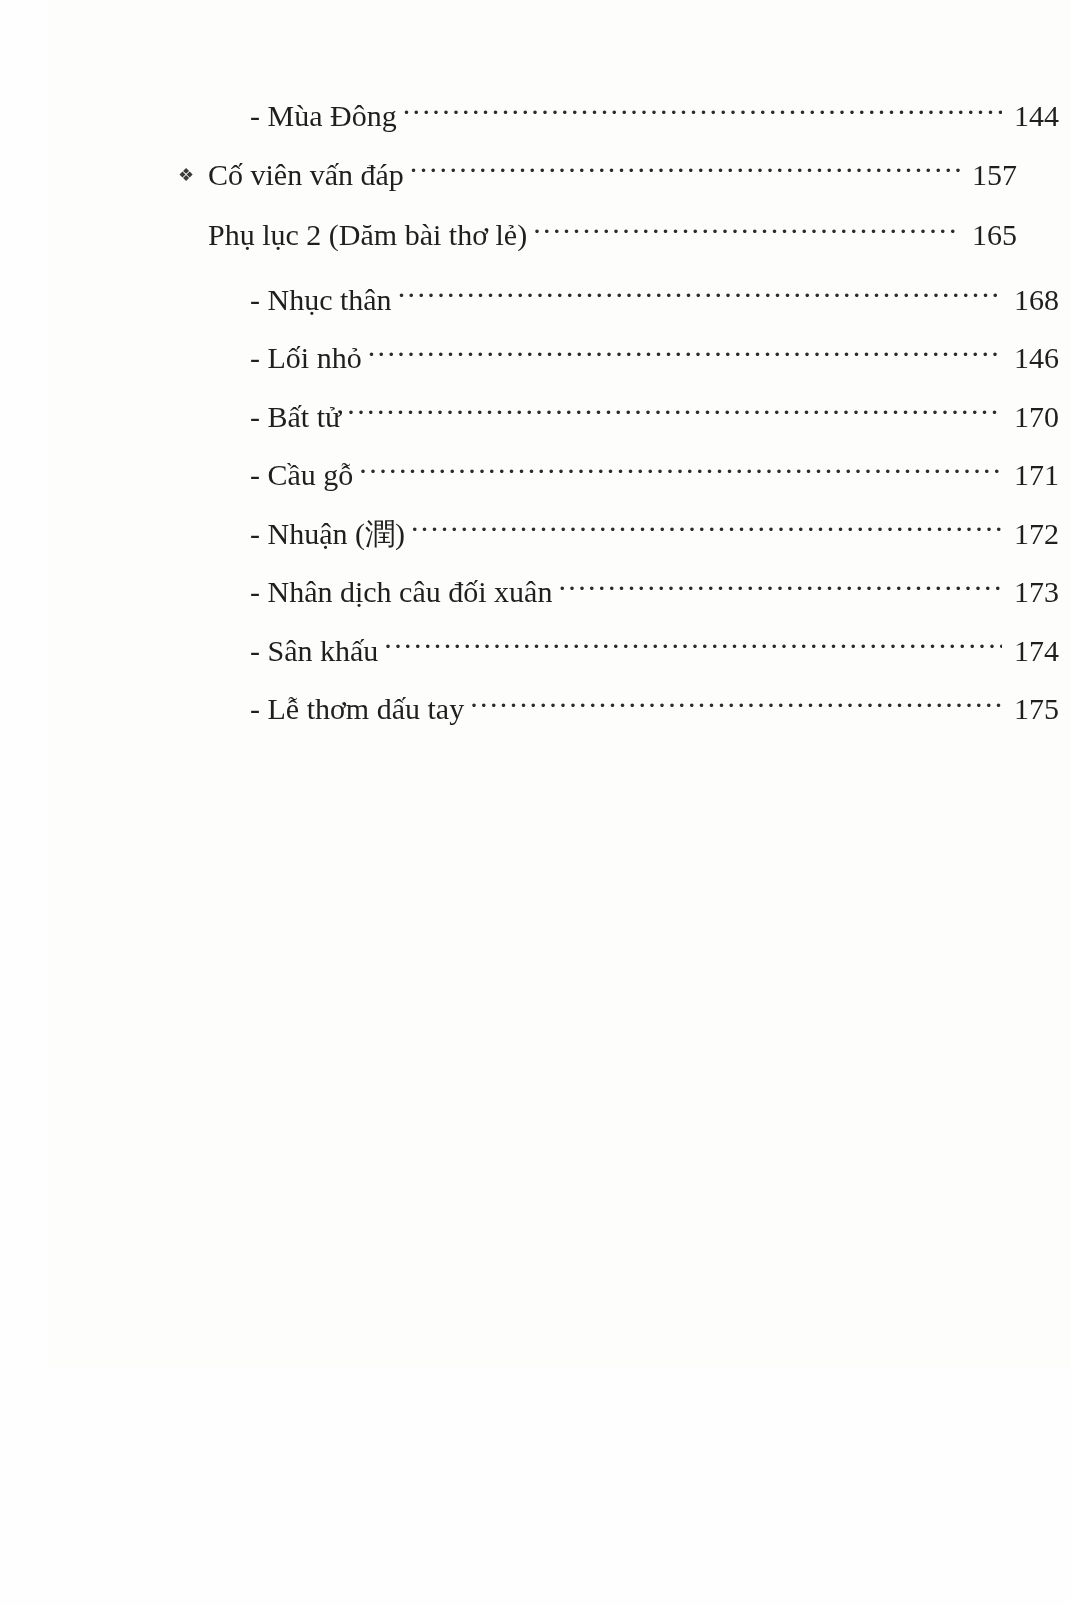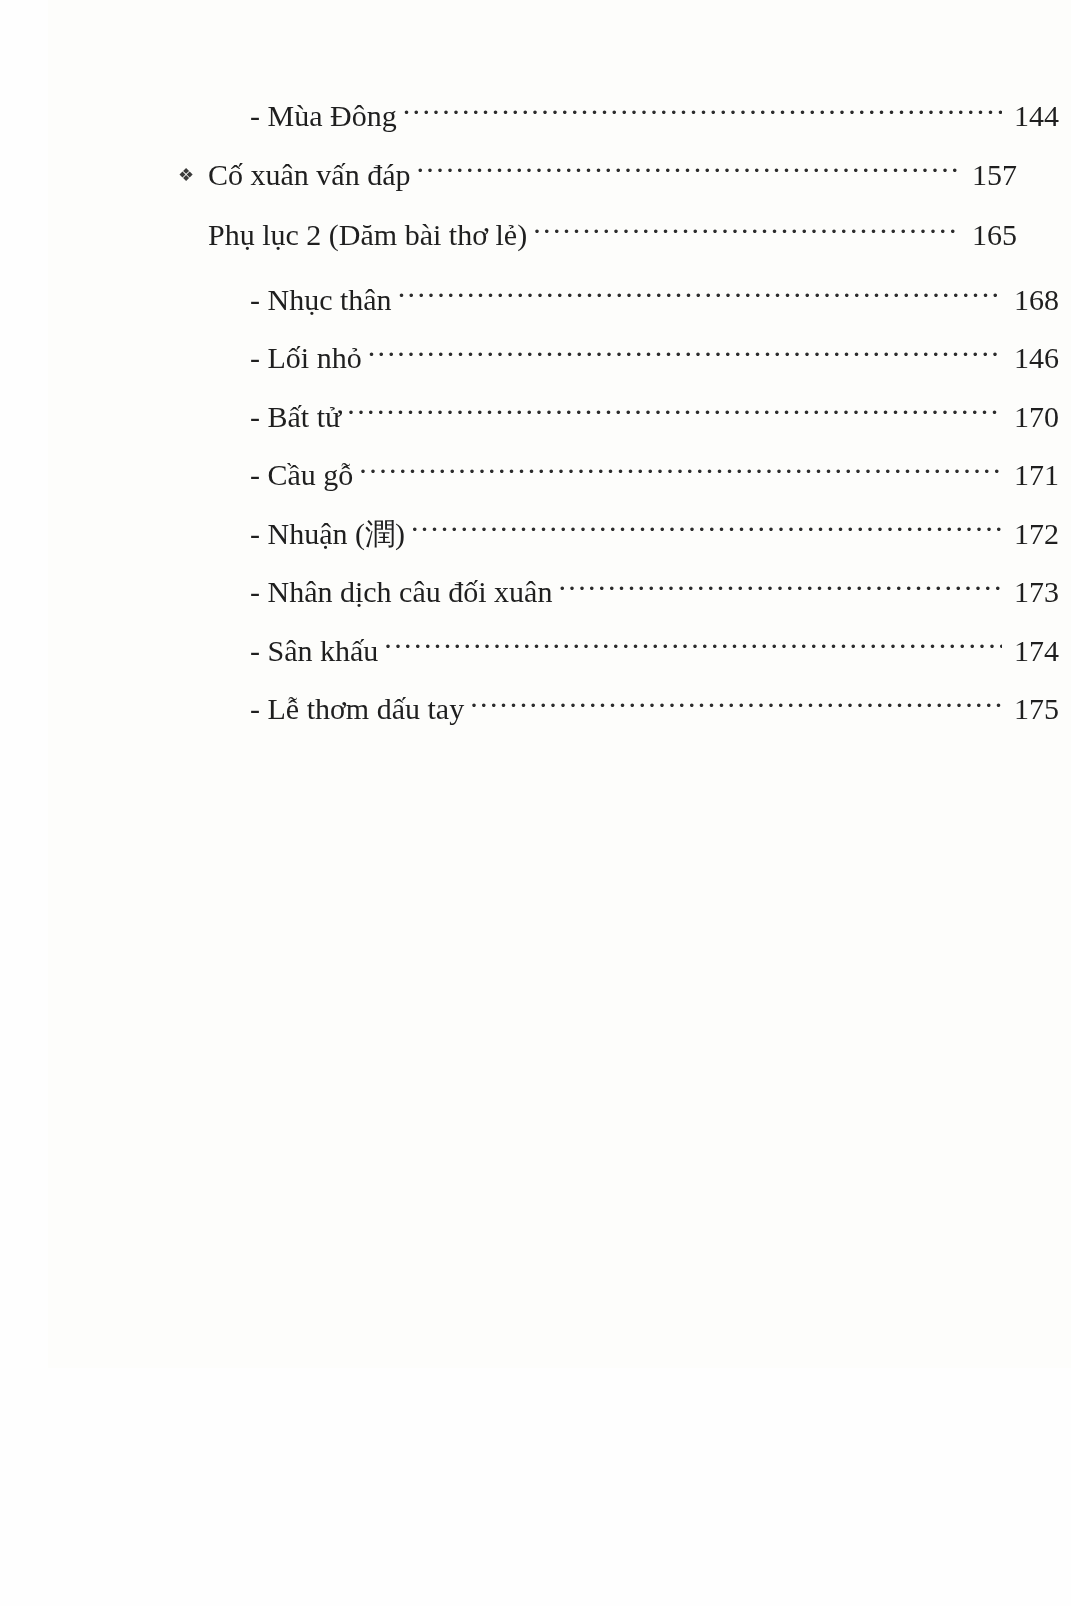--- a/index.html
+++ b/index.html
@@ -102,21 +102,21 @@
 <div class="page">
   <div class="toc" id="toc">
       <div class="toc-row lvl-sub">
         <span class="bullet"></span>
         <span class="label"><span>- Mùa Đông</span></span>
         <span class="leader"></span>
         <span class="page-num">144</span>
       </div>
       <div class="toc-row lvl-bullet">
         <span class="bullet">❖</span>
-        <span class="label"><span>Cố xuân vấn đáp</span></span>
+        <span class="label"><span>Cố viên vấn đáp</span></span>
         <span class="leader"></span>
         <span class="page-num">157</span>
       </div>
       <div class="toc-row lvl-top">
         <span class="bullet"></span>
         <span class="label"><span>Phụ lục 2 </span><span class="ital">(Dăm bài thơ lẻ)</span></span>
         <span class="leader"></span>
         <span class="page-num">165</span>
       </div>
       <div class="toc-row lvl-sub2">

